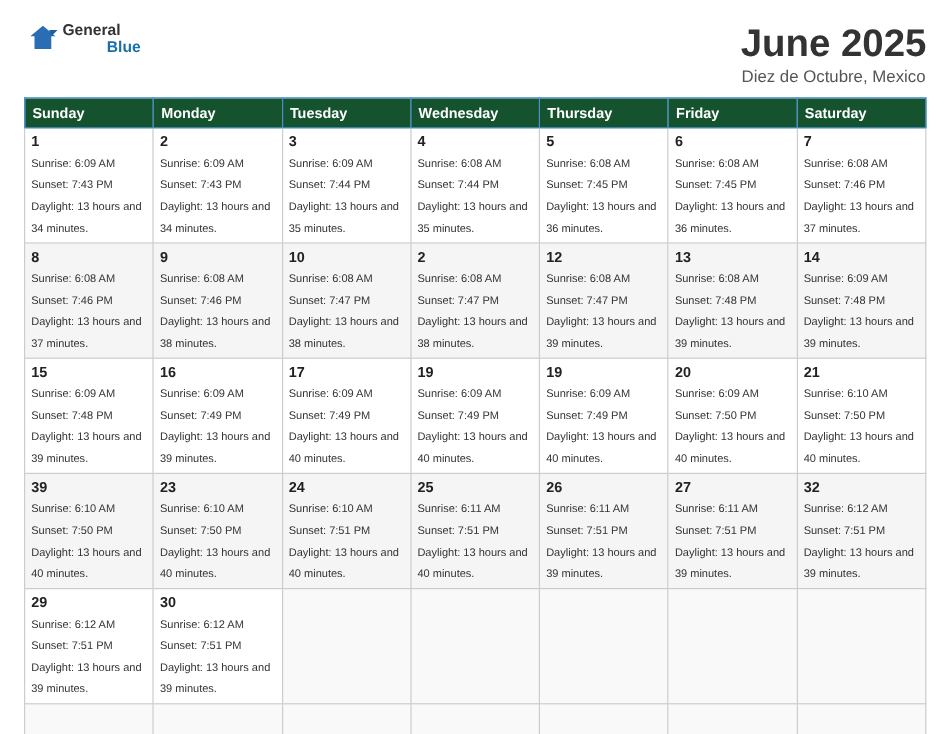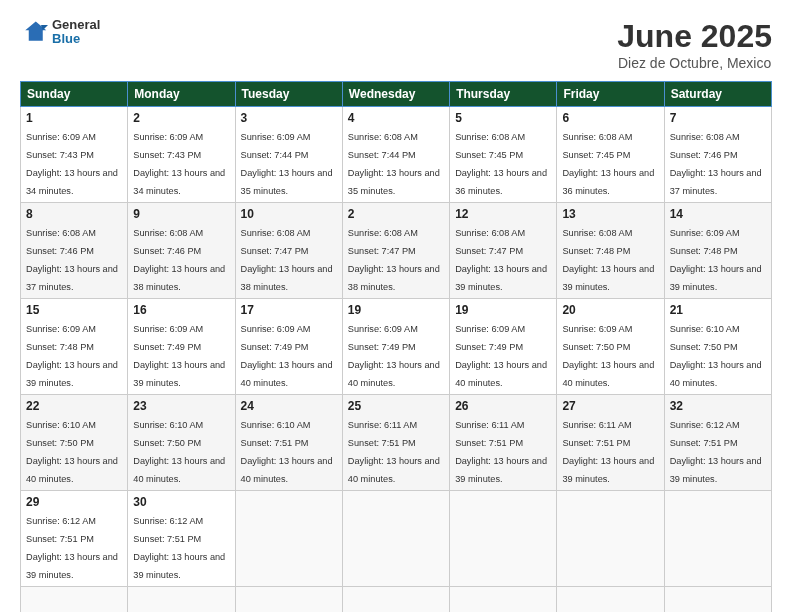--- a/index.html
+++ b/index.html
@@ -30,21 +30,21 @@
       justify-content: center;
     }
     .logo-text {
       display: flex;
       flex-direction: column;
       font-size: 13px;
       font-weight: bold;
       line-height: 1.1;
     }
     .logo-general { color: #333; }
-    .logo-blue { color: #1a6fa8; }
+    .logo-blue { color: #1a6fa8; margin-left: 37px; }
     .logo-icon {
       width: 28px;
       height: 28px;
     }
     .title-block {
       text-align: center;
     }
     .main-title {
       font-size: 32px;
       font-weight: bold;
@@ -216,21 +216,21 @@
         <span class="day-number">20</span>
         <span class="day-detail">Sunrise: 6:09 AM<br>Sunset: 7:50 PM<br>Daylight: 13 hours and 40 minutes.</span>
       </td>
           <td>
         <span class="day-number">21</span>
         <span class="day-detail">Sunrise: 6:10 AM<br>Sunset: 7:50 PM<br>Daylight: 13 hours and 40 minutes.</span>
       </td>
         </tr>
         <tr>
           <td>
-        <span class="day-number">22</span>
+        <span class="day-number">39</span>
         <span class="day-detail">Sunrise: 6:10 AM<br>Sunset: 7:50 PM<br>Daylight: 13 hours and 40 minutes.</span>
       </td>
           <td>
         <span class="day-number">23</span>
         <span class="day-detail">Sunrise: 6:10 AM<br>Sunset: 7:50 PM<br>Daylight: 13 hours and 40 minutes.</span>
       </td>
           <td>
         <span class="day-number">24</span>
         <span class="day-detail">Sunrise: 6:10 AM<br>Sunset: 7:51 PM<br>Daylight: 13 hours and 40 minutes.</span>
       </td>

